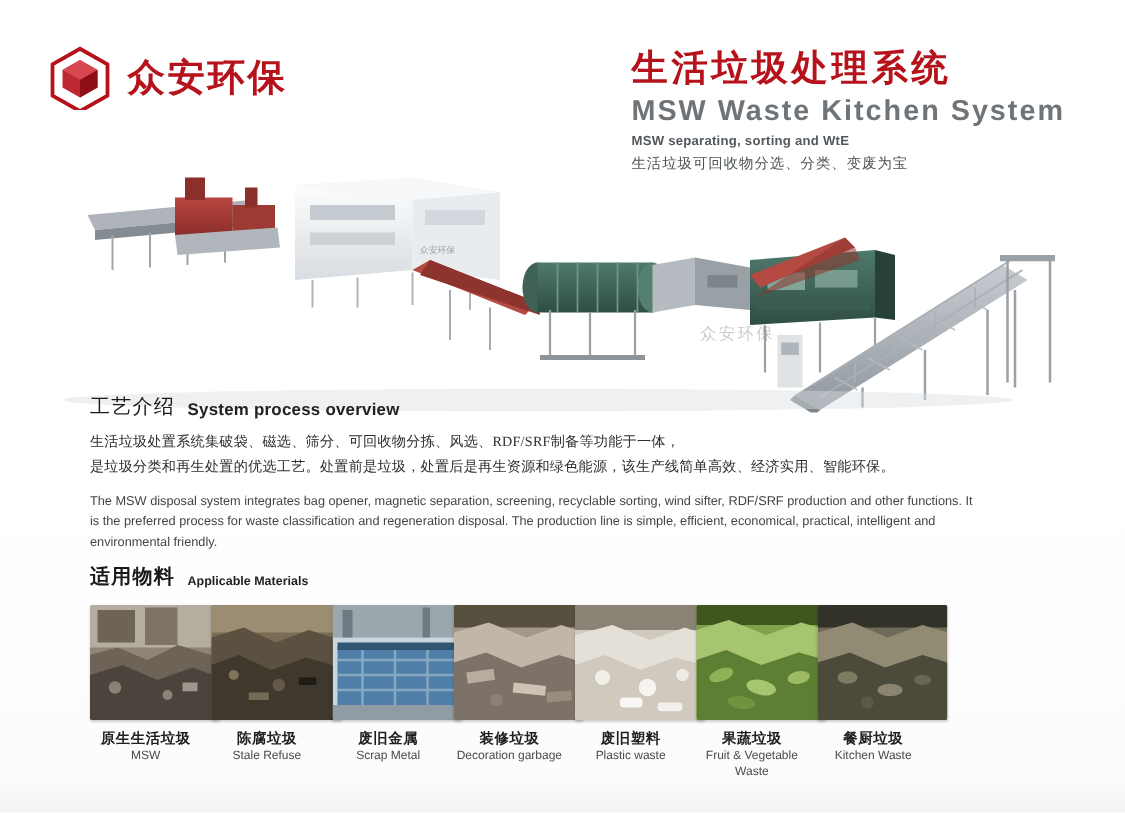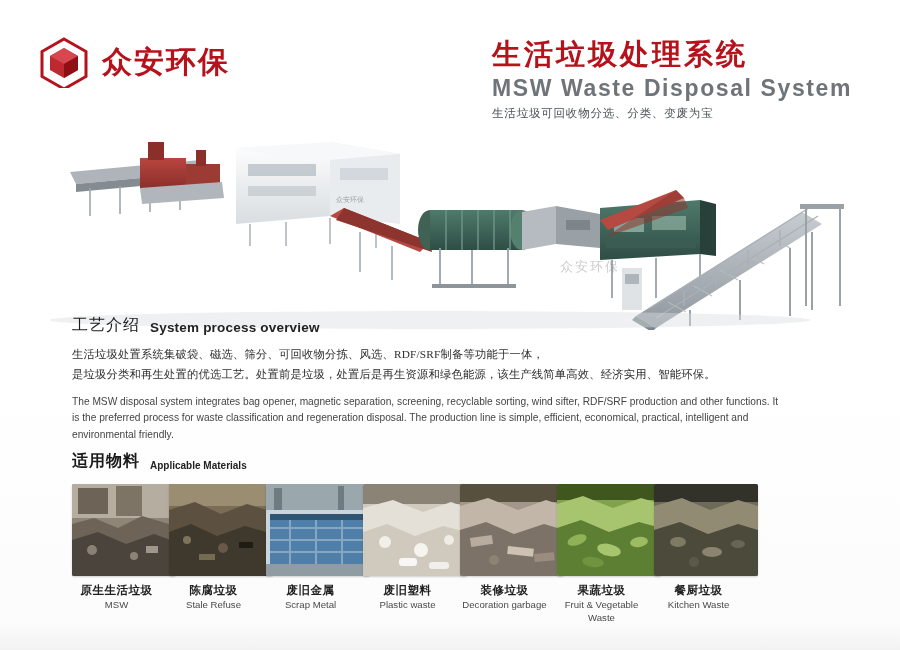--- a/index.html
+++ b/index.html
@@ -231,21 +231,22 @@
           <polygon points="26,12 40,20 40,34 26,42 12,34 12,20" fill="#b5121b" opacity="0.9"></polygon>
           <polygon points="26,12 40,20 26,28 12,20" fill="#d6474f"></polygon>
           <polygon points="26,28 40,20 40,34 26,42" fill="#8e0f16"></polygon>
         </svg>
       </div>
       <div class="logo-text">众安环保</div>
     </div>
 
     <div class="title-block">
       <div class="title-cn">生活垃圾处理系统</div>
-      <div class="title-en">MSW Waste Disposal System</div>
+      <div class="title-en">MSW Waste Kitchen System</div>
+      <div class="title-sub-en">MSW separating, sorting and WtE</div>
       <div class="title-sub-cn">生活垃圾可回收物分选、分类、变废为宝</div>
     </div>
   </div>
 
   <div class="hero">
     <svg width="900" height="210" viewBox="0 0 900 210">
       <defs>
         <linearGradient id="beltG" x1="0" y1="0" x2="0" y2="1">
           <stop offset="0%" stop-color="#c7ccd1"></stop>
           <stop offset="100%" stop-color="#8f979e"></stop>
@@ -476,59 +477,59 @@
         </div>
         <div class="mat-cap">
           <div class="mat-cap-cn">废旧金属</div>
           <div class="mat-cap-en">Scrap Metal</div>
         </div>
       </div>
 
       <div class="mat-card">
         <div class="mat-thumb">
           <svg width="104" height="92" viewBox="0 0 104 92">
+            <rect width="104" height="92" fill="#a3968a"></rect>
+            <rect width="104" height="18" fill="#57503f"></rect>
+            <path d="M0 22 L28 14 L58 26 L86 16 L104 22 L104 92 L0 92 Z" fill="#c2b6a8"></path>
+            <path d="M0 46 L26 38 L54 50 L84 40 L104 46 L104 92 L0 92 Z" fill="#7d7267"></path>
+            <rect x="10" y="54" width="22" height="9" fill="#b8ac9e" transform="rotate(-8 10 54)"></rect>
+            <rect x="48" y="62" width="26" height="8" fill="#cdc2b4" transform="rotate(6 48 62)"></rect>
+            <rect x="74" y="70" width="20" height="8" fill="#9a8d80" transform="rotate(-5 74 70)"></rect>
+            <circle cx="34" cy="76" r="5" fill="#8d8274"></circle>
+          </svg>
+        </div>
+        <div class="mat-cap">
+          <div class="mat-cap-cn">装修垃圾</div>
+          <div class="mat-cap-en">Decoration garbage</div>
+        </div>
+      </div>
+
+      <div class="mat-card">
+        <div class="mat-thumb">
+          <svg width="104" height="92" viewBox="0 0 104 92">
             <rect width="104" height="92" fill="#cfc9be"></rect>
             <rect width="104" height="20" fill="#8b8476"></rect>
             <path d="M0 24 L30 16 L60 28 L88 18 L104 24 L104 92 L0 92 Z" fill="#e4e0d8"></path>
             <path d="M0 48 L24 40 L52 52 L80 42 L104 48 L104 92 L0 92 Z" fill="#cfc9be"></path>
             <circle cx="22" cy="58" r="6" fill="#f2efe9"></circle>
             <circle cx="58" cy="66" r="7" fill="#f6f4ee"></circle>
             <circle cx="86" cy="56" r="5" fill="#efece5"></circle>
             <rect x="36" y="74" width="18" height="8" rx="3" fill="#ffffff" opacity="0.85"></rect>
             <rect x="66" y="78" width="20" height="7" rx="3" fill="#ffffff" opacity="0.7"></rect>
           </svg>
         </div>
         <div class="mat-cap">
           <div class="mat-cap-cn">废旧塑料</div>
           <div class="mat-cap-en">Plastic waste</div>
         </div>
       </div>
 
       <div class="mat-card">
         <div class="mat-thumb">
           <svg width="104" height="92" viewBox="0 0 104 92">
-            <rect width="104" height="92" fill="#a3968a"></rect>
-            <rect width="104" height="18" fill="#57503f"></rect>
-            <path d="M0 22 L28 14 L58 26 L86 16 L104 22 L104 92 L0 92 Z" fill="#c2b6a8"></path>
-            <path d="M0 46 L26 38 L54 50 L84 40 L104 46 L104 92 L0 92 Z" fill="#7d7267"></path>
-            <rect x="10" y="54" width="22" height="9" fill="#b8ac9e" transform="rotate(-8 10 54)"></rect>
-            <rect x="48" y="62" width="26" height="8" fill="#cdc2b4" transform="rotate(6 48 62)"></rect>
-            <rect x="74" y="70" width="20" height="8" fill="#9a8d80" transform="rotate(-5 74 70)"></rect>
-            <circle cx="34" cy="76" r="5" fill="#8d8274"></circle>
-          </svg>
-        </div>
-        <div class="mat-cap">
-          <div class="mat-cap-cn">装修垃圾</div>
-          <div class="mat-cap-en">Decoration garbage</div>
-        </div>
-      </div>
-
-      <div class="mat-card">
-        <div class="mat-thumb">
-          <svg width="104" height="92" viewBox="0 0 104 92">
             <rect width="104" height="92" fill="#7fa24a"></rect>
             <rect width="104" height="16" fill="#40561f"></rect>
             <path d="M0 20 L26 12 L56 24 L84 14 L104 20 L104 92 L0 92 Z" fill="#a7c46e"></path>
             <path d="M0 44 L24 36 L52 48 L82 38 L104 44 L104 92 L0 92 Z" fill="#5d7f33"></path>
             <ellipse cx="20" cy="56" rx="10" ry="5" fill="#8fb257" transform="rotate(-20 20 56)"></ellipse>
             <ellipse cx="52" cy="66" rx="12" ry="6" fill="#a7c46e" transform="rotate(12 52 66)"></ellipse>
             <ellipse cx="82" cy="58" rx="9" ry="5" fill="#9dbb62" transform="rotate(-10 82 58)"></ellipse>
             <ellipse cx="36" cy="78" rx="11" ry="5" fill="#6f9440" transform="rotate(8 36 78)"></ellipse>
           </svg>
         </div>

